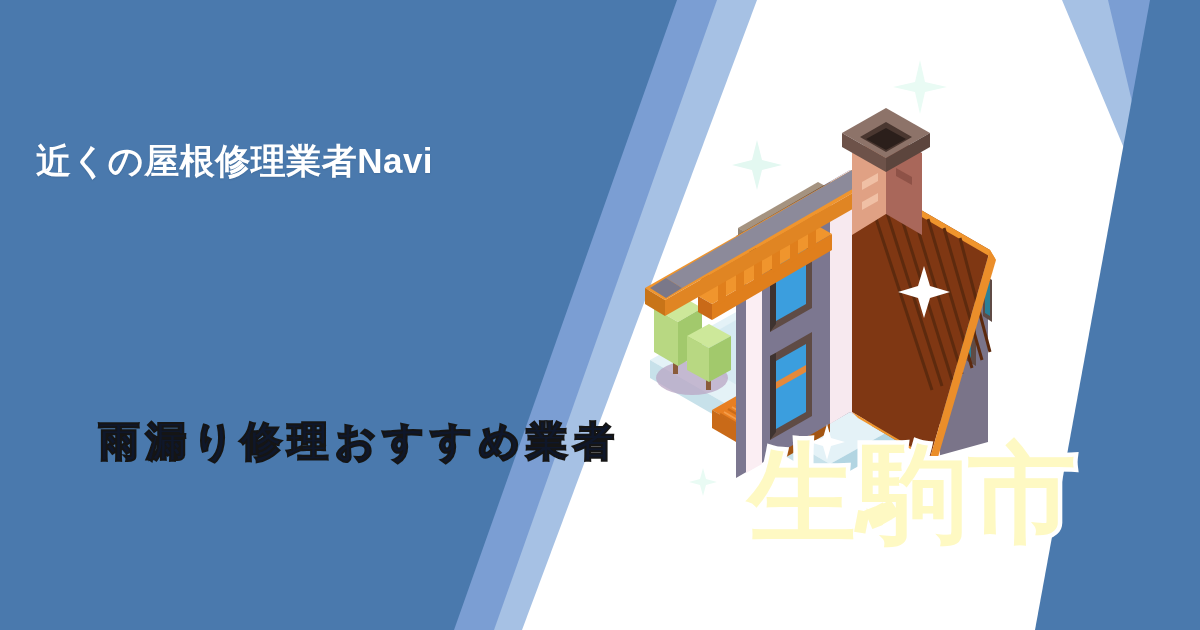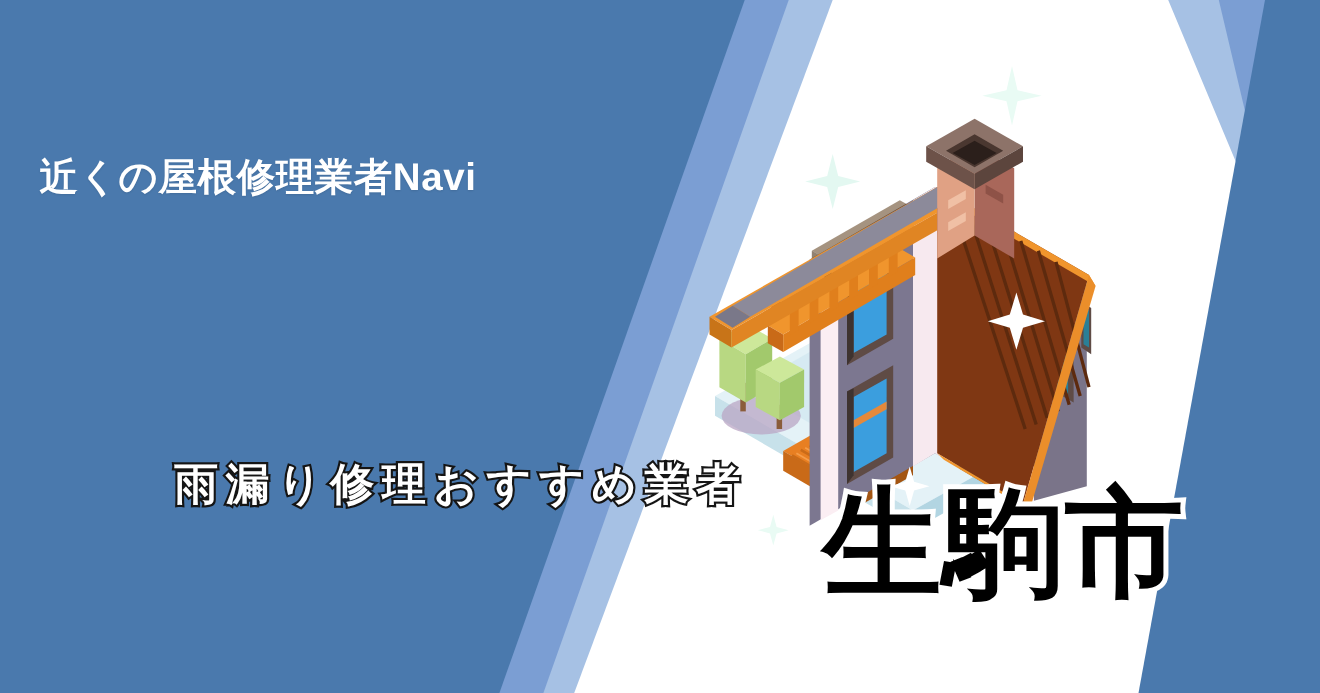--- a/index.html
+++ b/index.html
@@ -18,33 +18,33 @@
 
   
   .brand{
     position:absolute;left:36px;top:138px;
     font-size:35px;font-weight:700;color:#ffffff;
     letter-spacing:0.5px;white-space:nowrap;
     text-shadow:0 1px 2px rgba(0,0,0,.10);
   }
   .headline{
     position:absolute;left:40px;top:412px;width:640px;
-    text-align:right;
-    font-size:40px;font-weight:700;line-height:1.48;
-    color:#ffffff;letter-spacing:7px;
+    text-align:center;
+    font-size:40px;font-weight:400;line-height:1.48;
+    color:#0f172a;letter-spacing:7px;
     -webkit-text-stroke:4px #151515;
     paint-order:stroke fill;
   }
   .headline-line{display:block;white-space:nowrap;}
   .headline-line.l2{letter-spacing:10px;}
 
   .cityname{
     position:absolute;left:748px;top:440px;
     font-size:108px;font-weight:700;line-height:1;
-    color:#000000;letter-spacing:2px;white-space:nowrap;
+    color:#fef9c3;letter-spacing:2px;white-space:nowrap;
     -webkit-text-stroke:9px #ffffff;
     paint-order:stroke fill;
   }
 </style>
 </head>
 <body>
 
 <div class="canvas">
 
   <svg class="bands" viewBox="0 0 1200 630" preserveAspectRatio="none">

